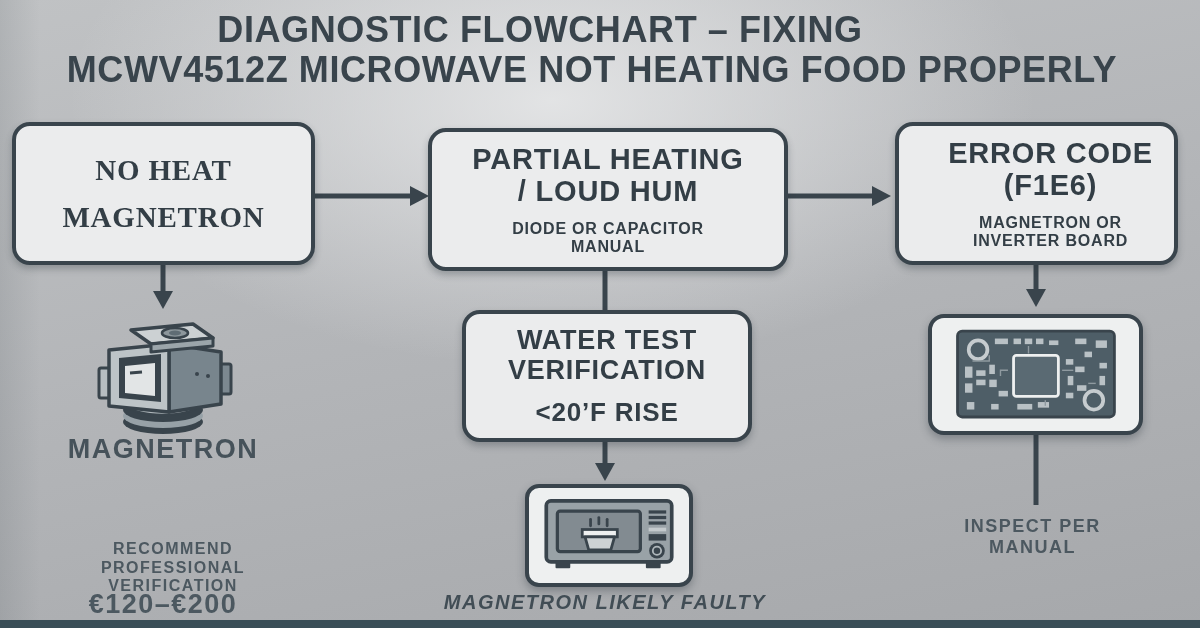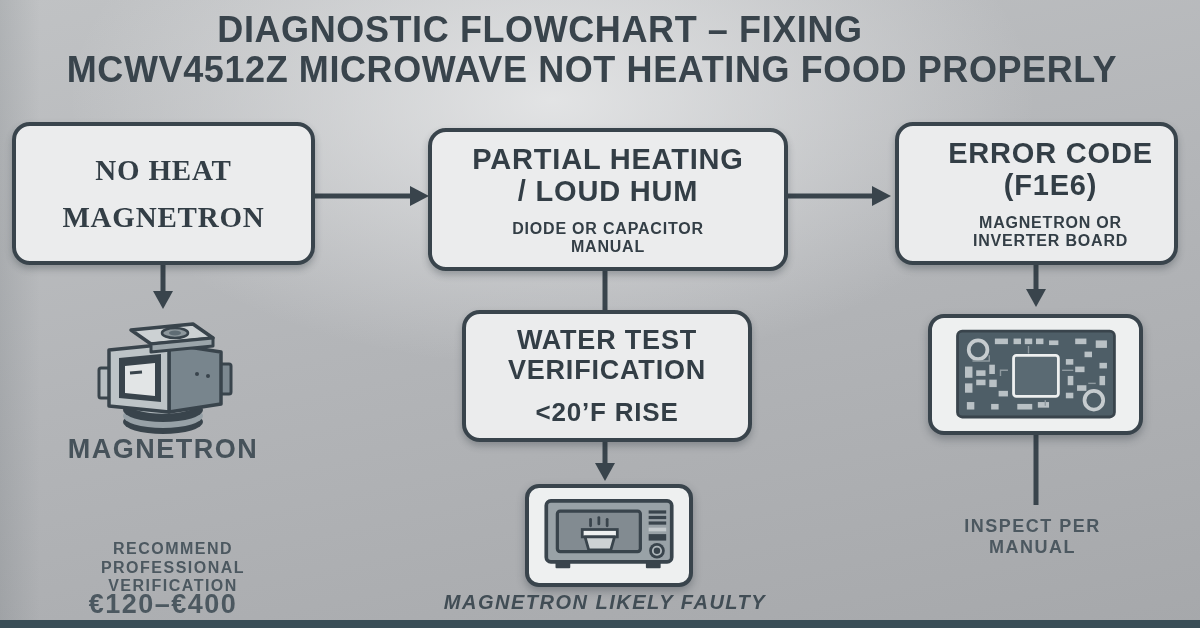--- a/index.html
+++ b/index.html
@@ -124,21 +124,21 @@
     <ellipse cx="78" cy="21" rx="6" ry="2.4" fill="#5f6c74"></ellipse>
   </svg>
 
   <div class="caption" style="left:43px;top:434px;width:240px;font-size:27px;color:#46525a;">MAGNETRON</div>
 
   <div class="caption" style="left:43px;top:502px;width:260px;font-size:16px;margin-top:38px;">
     <div>RECOMMEND</div>
     <div>PROFESSIONAL</div>
     <div>VERIFICATION</div>
   </div>
-  <div class="caption" style="left:33px;top:589px;width:260px;font-size:27px;">€120–€400</div>
+  <div class="caption" style="left:33px;top:589px;width:260px;font-size:27px;">€120–€200</div>
 
   <div class="icon-card" style="left:525px;top:484px;width:168px;height:103px;border-radius:14px;">
     <svg width="160" height="95" viewBox="0 0 168 103">
       <rect x="16" y="14" width="136" height="66" rx="5" fill="#99a2a7" stroke="#39444c" stroke-width="4"></rect>
       <rect x="28" y="25" width="90" height="44" rx="3" fill="#828b91" stroke="#39444c" stroke-width="3.5"></rect>
       <line x1="64" y1="34" x2="64" y2="41" stroke="#39444c" stroke-width="3" stroke-linecap="round"></line>
       <line x1="73" y1="32" x2="73" y2="39" stroke="#39444c" stroke-width="3" stroke-linecap="round"></line>
       <line x1="82" y1="34" x2="82" y2="41" stroke="#39444c" stroke-width="3" stroke-linecap="round"></line>
       <rect x="55" y="45" width="38" height="8" fill="#eef0f0" stroke="#39444c" stroke-width="3"></rect>
       <polygon points="58,53 90,53 86,67 62,67" fill="#cdd2d4" stroke="#39444c" stroke-width="3" stroke-linejoin="round"></polygon>

